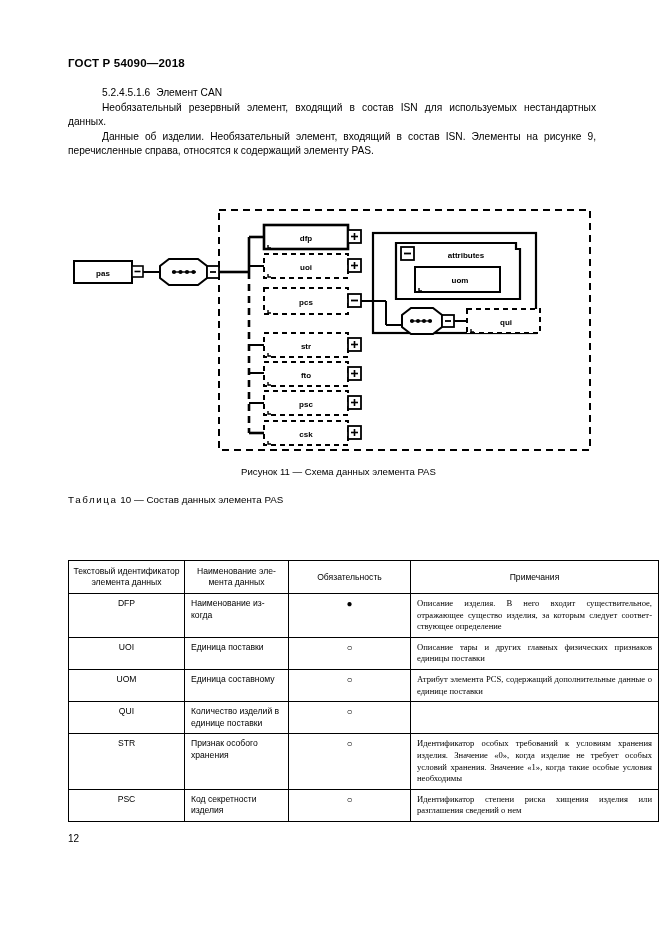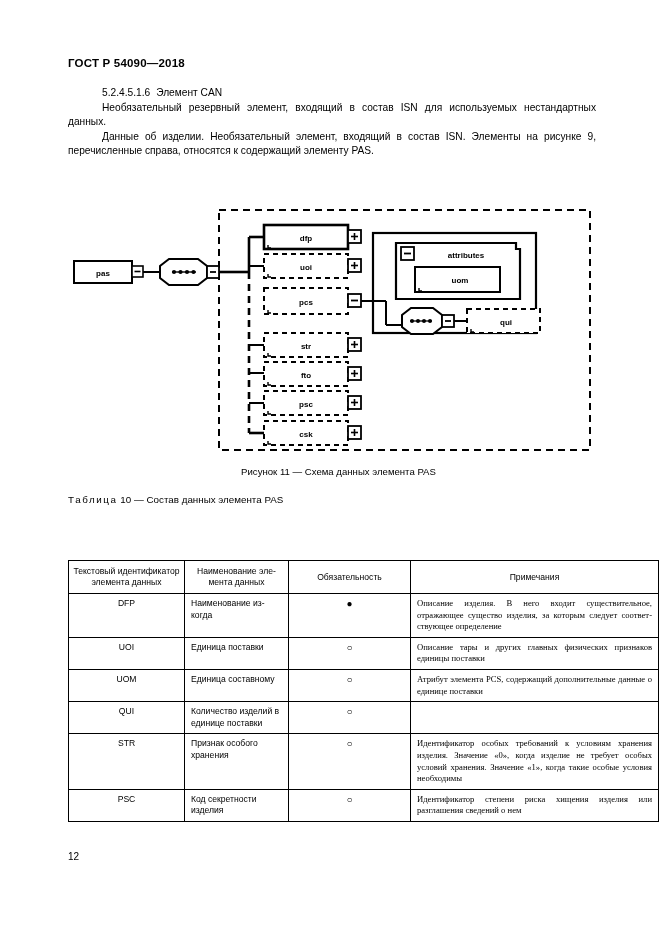--- a/index.html
+++ b/index.html
@@ -92,21 +92,21 @@
   td.c-name { width: 104px; text-align: left; padding-top: 7px; }
   td.c-obl  { width: 122px; text-align: center; padding-top: 7px; font-size: 10px; }
   td.c-note { text-align: justify; padding-top: 7px; font-family: Liberation Serif, serif; }
   th.h-id   { width: 116px; }
   th.h-name { width: 104px; }
   th.h-obl  { width: 122px; }
 
   
   .pagenum {
     position: absolute;
-    left: 68px; top: 851px;
+    left: 68px; top: 833px;
     font-size: 10px;
   }
 </style>
 </head>
 <body>
 
 <div class="page">
 
   <div class="header">ГОСТ Р 54090—2018</div>
 

